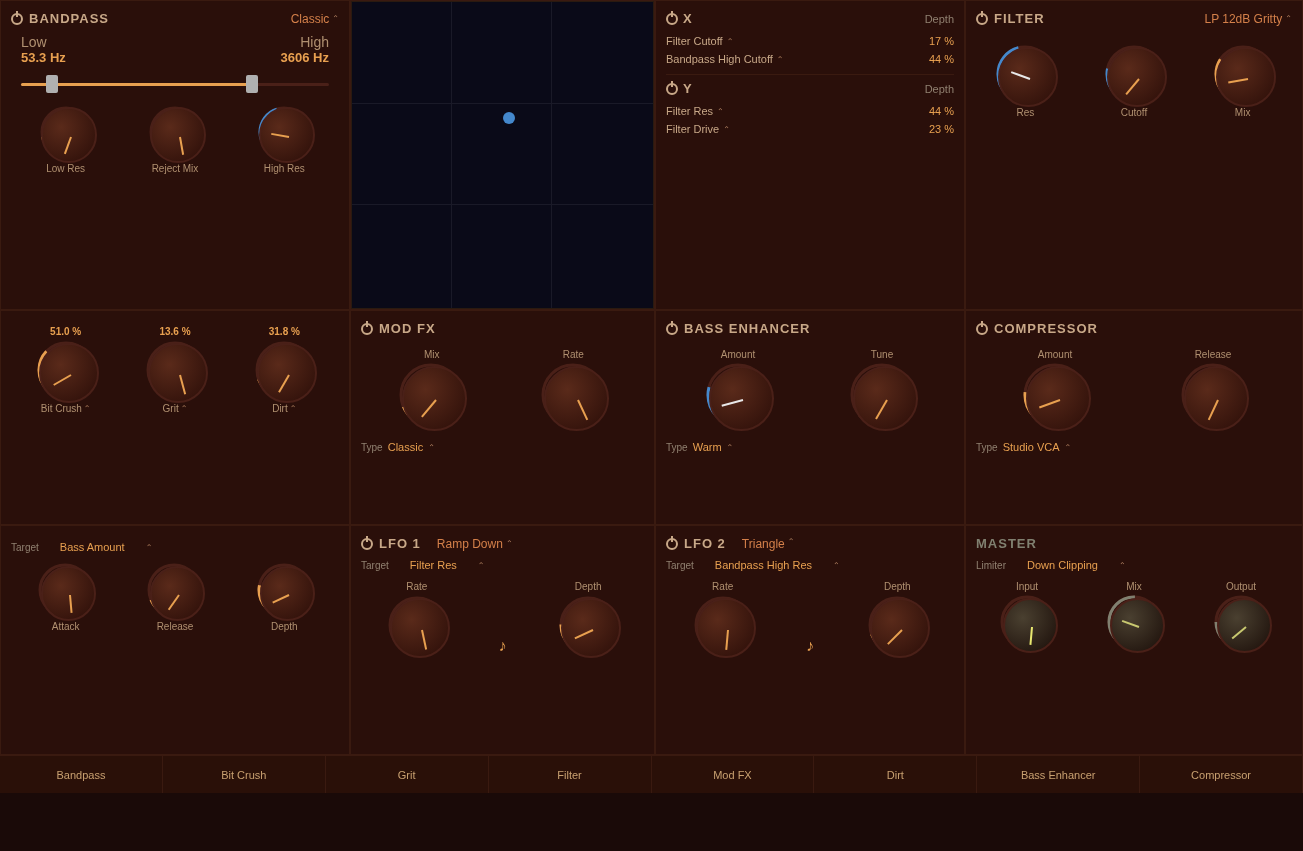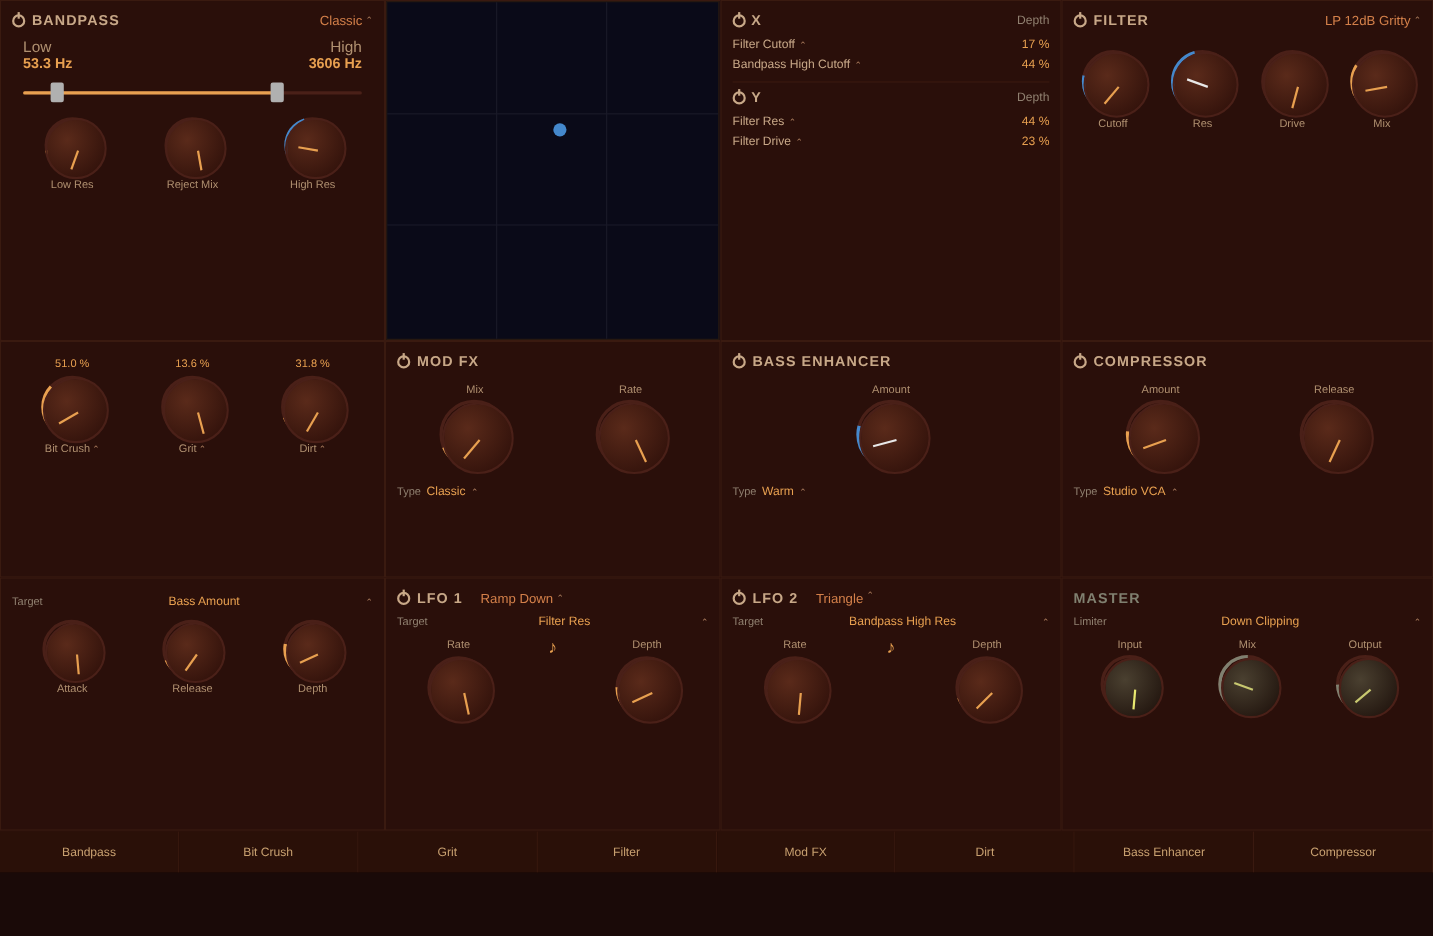--- a/index.html
+++ b/index.html
@@ -194,31 +194,32 @@
     .compressor-panel { flex: 1; }
 
     .envfollower-panel { flex: 0 0 350px; }
     .lfo1-panel { flex: 0 0 305px; }
     .lfo2-panel { flex: 0 0 310px; }
     .master-panel { flex: 1; }
 
     .knobs-row {
       display: flex;
       justify-content: space-around;
-      align-items: flex-start;
+      align-items: flex-end;
       padding: 5px 0;
     }
 
     .sub-label {
       font-size: 14px;
       color: #b09070;
     }
 
     .orange-text {
       color: #e8a050;
+      font-weight: bold;
     }
 
     .param-row {
       display: flex;
       justify-content: space-between;
       align-items: center;
       padding: 3px 0;
     }
 
     .param-name {
@@ -264,21 +265,20 @@
     .note-icon {
       font-size: 16px;
       color: #e8a050;
     }
 
     .target-row {
       display: flex;
       align-items: center;
       gap: 21px;
       margin: 5px 0;
-      justify-content: space-between;
     }
   </style>
 </head>
 <body>
 
 <div class="main-container">
 
   <div class="top-row">
 
     <div class="panel bandpass-panel">
@@ -431,60 +431,46 @@
           <span class="chevron">⌃</span>
         </span>
       </div>
 
       <div style="display:flex; justify-content:space-around; flex-wrap:wrap; gap:10px; padding-top:10px;">
 
         <div class="knob-container">
           <div style="position:relative; width:60px; height:60px;">
             <svg class="knob-svg" width="66" height="66">
               <circle cx="33" cy="33" r="27" fill="none" stroke="#4a2018" stroke-width="3" stroke-dasharray="130 170" stroke-dashoffset="-20"></circle>
+              <circle cx="33" cy="33" r="27" fill="none" stroke="#4488cc" stroke-width="3" stroke-dasharray="100 170" stroke-dashoffset="-20"></circle>
+            </svg>
+            <div class="knob" style="width:60px;height:60px; position:absolute; top:3px; left:3px;">
+              <svg width="60" height="60" style="position:absolute;">
+                <line x1="30" y1="30" x2="30" y2="10" stroke="#e8e8e8" stroke-width="2" transform="rotate(290 30 30)"></line>
+              </svg>
+            </div>
+          </div>
+          <div class="knob-label">Res</div>
+        </div>
+
+        <div class="knob-container">
+          <div style="position:relative; width:60px; height:60px;">
+            <svg class="knob-svg" width="66" height="66">
+              <circle cx="33" cy="33" r="27" fill="none" stroke="#4a2018" stroke-width="3" stroke-dasharray="130 170" stroke-dashoffset="-20"></circle>
               <circle cx="33" cy="33" r="27" fill="none" stroke="#4488cc" stroke-width="3" stroke-dasharray="70 170" stroke-dashoffset="-20"></circle>
             </svg>
             <div class="knob" style="width:60px;height:60px; position:absolute; top:3px; left:3px;">
               <svg width="60" height="60" style="position:absolute;">
                 <line x1="30" y1="30" x2="30" y2="10" stroke="#e8a050" stroke-width="2" transform="rotate(220 30 30)"></line>
               </svg>
             </div>
           </div>
           <div class="knob-label">Cutoff</div>
         </div>
 
-        <div class="knob-container">
-          <div style="position:relative; width:60px; height:60px;">
-            <svg class="knob-svg" width="66" height="66">
-              <circle cx="33" cy="33" r="27" fill="none" stroke="#4a2018" stroke-width="3" stroke-dasharray="130 170" stroke-dashoffset="-20"></circle>
-              <circle cx="33" cy="33" r="27" fill="none" stroke="#4488cc" stroke-width="3" stroke-dasharray="100 170" stroke-dashoffset="-20"></circle>
-            </svg>
-            <div class="knob" style="width:60px;height:60px; position:absolute; top:3px; left:3px;">
-              <svg width="60" height="60" style="position:absolute;">
-                <line x1="30" y1="30" x2="30" y2="10" stroke="#e8e8e8" stroke-width="2" transform="rotate(290 30 30)"></line>
-              </svg>
-            </div>
-          </div>
-          <div class="knob-label">Res</div>
-        </div>
-
-        <div class="knob-container">
-          <div style="position:relative; width:60px; height:60px;">
-            <svg class="knob-svg" width="66" height="66">
-              <circle cx="33" cy="33" r="27" fill="none" stroke="#4a2018" stroke-width="3" stroke-dasharray="130 170" stroke-dashoffset="-20"></circle>
-              <circle cx="33" cy="33" r="27" fill="none" stroke="#4488cc" stroke-width="3" stroke-dasharray="50 170" stroke-dashoffset="-20"></circle>
-            </svg>
-            <div class="knob" style="width:60px;height:60px; position:absolute; top:3px; left:3px;">
-              <svg width="60" height="60" style="position:absolute;">
-                <line x1="30" y1="30" x2="30" y2="10" stroke="#e8a050" stroke-width="2" transform="rotate(195 30 30)"></line>
-              </svg>
-            </div>
-          </div>
-          <div class="knob-label">Drive</div>
-        </div>
 
         <div class="knob-container">
           <div style="position:relative; width:60px; height:60px;">
             <svg class="knob-svg" width="66" height="66">
               <circle cx="33" cy="33" r="27" fill="none" stroke="#4a2018" stroke-width="3" stroke-dasharray="130 170" stroke-dashoffset="-20"></circle>
               <circle cx="33" cy="33" r="27" fill="none" stroke="#e8a050" stroke-width="3" stroke-dasharray="80 170" stroke-dashoffset="-20"></circle>
             </svg>
             <div class="knob" style="width:60px;height:60px; position:absolute; top:3px; left:3px;">
               <svg width="60" height="60" style="position:absolute;">
                 <line x1="30" y1="30" x2="30" y2="10" stroke="#e8a050" stroke-width="2" transform="rotate(260 30 30)"></line>
@@ -612,20 +598,34 @@
         <div class="knob-container">
           <div class="knob-label">Amount</div>
           <div style="position:relative; width:65px; height:65px;">
             <svg class="knob-svg" width="71" height="71">
               <circle cx="35" cy="35" r="30" fill="none" stroke="#4a2018" stroke-width="3" stroke-dasharray="145 188" stroke-dashoffset="-22"></circle>
               <circle cx="35" cy="35" r="30" fill="none" stroke="#4488cc" stroke-width="3" stroke-dasharray="80 188" stroke-dashoffset="-22"></circle>
             </svg>
             <div class="knob" style="width:65px;height:65px; position:absolute; top:3px; left:3px;">
               <svg width="65" height="65" style="position:absolute;">
                 <line x1="32" y1="32" x2="32" y2="10" stroke="#e8e8e8" stroke-width="2" transform="rotate(255 32 32)"></line>
+              </svg>
+            </div>
+          </div>
+        </div>
+        <div class="knob-container">
+          <div class="knob-label">Tune</div>
+          <div style="position:relative; width:65px; height:65px;">
+            <svg class="knob-svg" width="71" height="71">
+              <circle cx="35" cy="35" r="30" fill="none" stroke="#4a2018" stroke-width="3" stroke-dasharray="145 188" stroke-dashoffset="-22"></circle>
+              <circle cx="35" cy="35" r="30" fill="none" stroke="#e8a050" stroke-width="3" stroke-dasharray="50 188" stroke-dashoffset="-22"></circle>
+            </svg>
+            <div class="knob" style="width:65px;height:65px; position:absolute; top:3px; left:3px;">
+              <svg width="65" height="65" style="position:absolute;">
+                <line x1="32" y1="32" x2="32" y2="10" stroke="#e8a050" stroke-width="2" transform="rotate(210 32 32)"></line>
               </svg>
             </div>
           </div>
         </div>
       </div>
       <div class="type-row">
         <span class="type-label">Type</span>
         <span class="type-value">Warm</span>
         <span class="chevron">⌃</span>
       </div>

